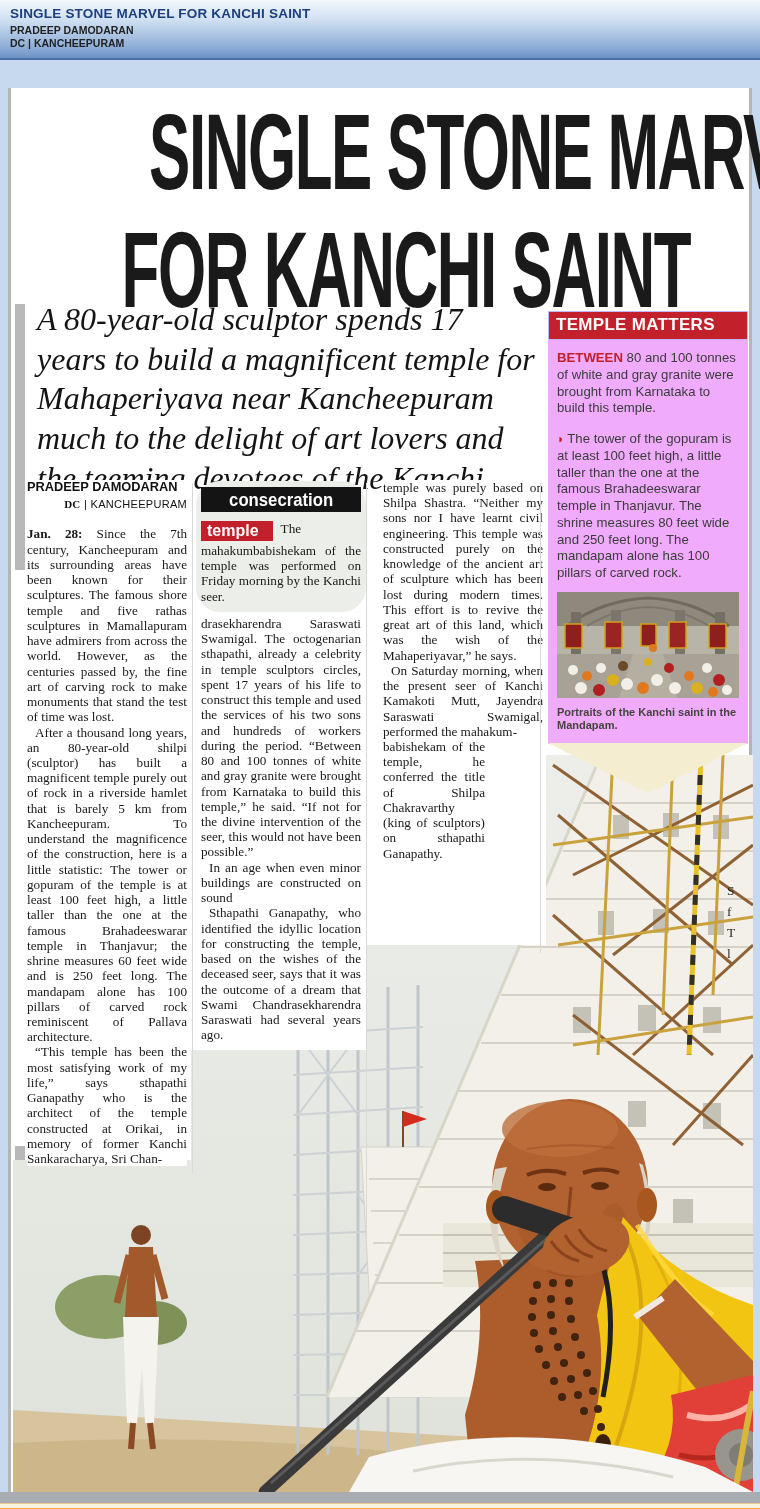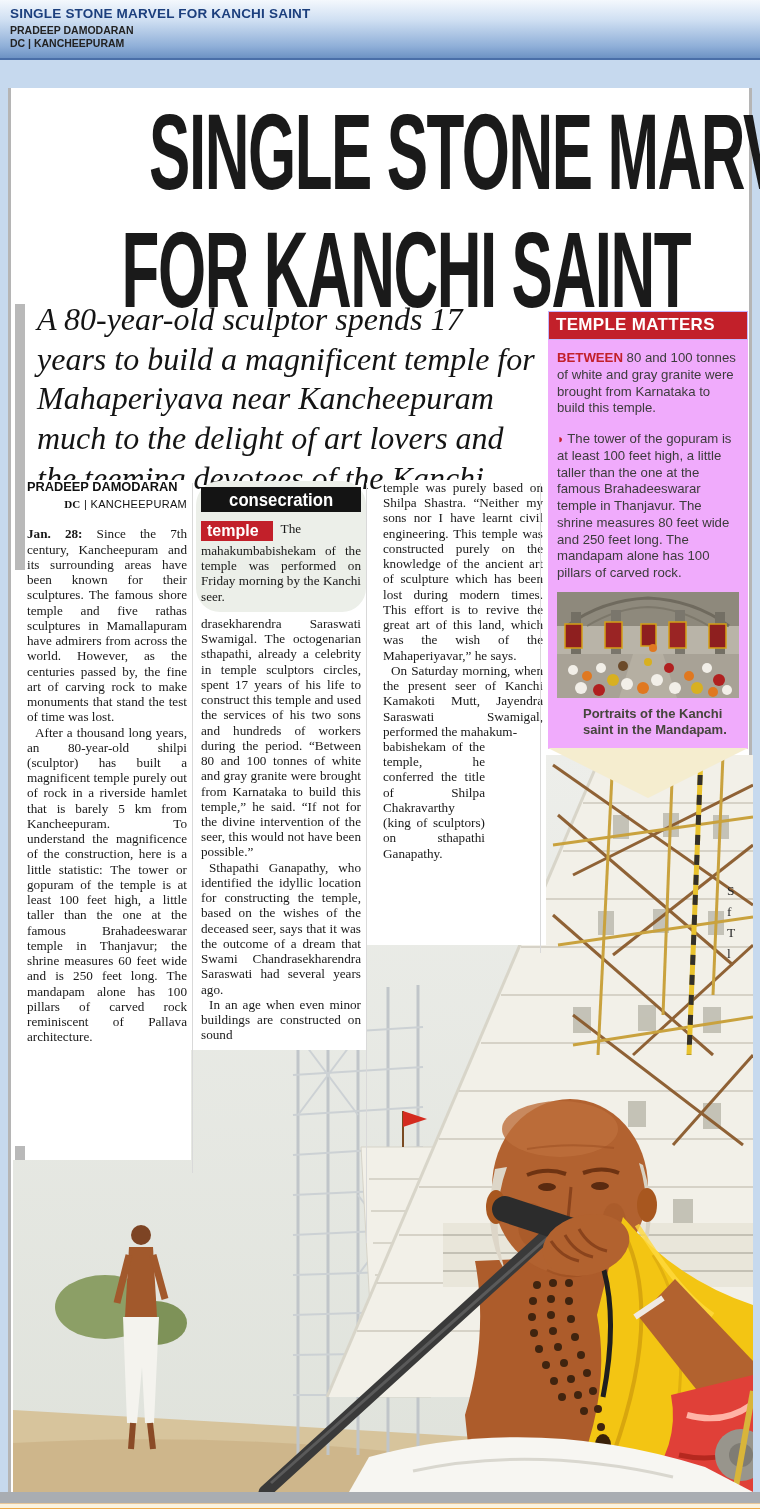--- a/index.html
+++ b/index.html
@@ -39,21 +39,21 @@
 
   
   #factbox{position:absolute;left:537px;top:207px;width:200px;z-index:6;}
   #factbox .fb-hdr{background:#c2202a;color:#fff;font-weight:bold;font-size:17px;
     letter-spacing:.3px;padding:3px 0 4px 7px;border:1px solid #c4b5fd;margin-top:16px;}
   #factbox .fb-body{background:#f0abfc;padding:10px 9px 6px 9px;color:#3c3c3c;
     font-size:13.2px;line-height:1.27;}
   #factbox .lead{color:#c2202a;font-weight:bold;}
   #factbox .bullet{color:#c2202a;font-size:12px;margin-right:3px;}
   #factbox .fb-photo{margin:10px 0 8px 0;display:block;}
-  #factbox .fb-cap{font-weight:bold;color:#45453c;font-size:13px;line-height:1.2;padding-bottom:6px;margin-left:26px;}
+  #factbox .fb-cap{font-weight:bold;color:#45453c;font-size:11px;line-height:1.2;padding-bottom:6px;}
   #factbox .fb-arrow{display:block;margin-top:-1px;}
 
   
   .byl1{font-size:12.8px;font-weight:bold;color:#111;}
   .byl2{font-size:11px;color:#111;text-align:right;margin-top:3px;letter-spacing:.3px;}
   .byl2 b{font-weight:bold;font-family:Liberation Serif, serif;}
 
   .col{position:absolute;background:#fff;z-index:4;
     font-family:"Liberation Serif",serif;font-size:13.2px;line-height:1.155;color:#191919;
     text-align:justify;}
@@ -376,30 +376,31 @@
     <div class="rule" style="left:181px;top:395px;height:690px;"></div>
     <div class="rule" style="left:355px;top:395px;height:760px;"></div>
     <div class="rule" style="left:529px;top:395px;height:470px;"></div>
 
     <div class="col" style="left:16px;top:392px;width:160px;">
       <div class="byl1" style="font-family:'Liberation Sans',sans-serif;">PRADEEP DAMODARAN</div>
       <div class="byl2" style="font-family:'Liberation Sans',sans-serif;"><b>DC</b><span> | KANCHEEPURAM</span></div>
       <div style="height:16px;"></div>
       <p class="noind"><b>Jan. 28:</b><span> Since the 7th century, Kancheepuram and its surrounding areas have been known for their sculptures. The famous shore temple and five rathas sculptures in Mamallapuram have admirers from across the world. However, as the centuries passed by, the fine art of carving rock to make monuments that stand the test of time was lost.</span></p>
       <p>After a thousand long years, an 80-year-old shilpi (sculptor) has built a magnificent temple purely out of rock in a riverside hamlet that is barely 5 km from Kancheepuram. To understand the magnificence of the construction, here is a little statistic: The tower or gopuram of the temple is at least 100 feet high, a little taller than the one at the famous Brahadeeswarar temple in Thanjavur; the shrine measures 60 feet wide and is 250 feet long. The mandapam alone has 100 pillars of carved rock reminiscent of Pallava architecture.</p>
+      <p>“This temple has been the most satisfying work of my life,” says sthapathi Ganapathy who is the architect of the temple constructed at Orikai, in memory of former Kanchi Sankaracharya, Sri Chan-</p>
     </div>
 
     <div class="col" style="left:190px;top:397px;width:160px;">
       <div id="c2tint">
         <div id="kicker"><span>consecration</span></div>
         <p class="noind"><span id="tag">temple</span><span>The mahakumbabishekam of the temple was performed on Friday morning by the Kanchi seer.</span></p>
       </div>
       <p class="noind">drasekharendra Saraswati Swamigal. The octogenarian sthapathi, already a celebrity in temple sculptors circles, spent 17 years of his life to construct this temple and used the services of his two sons and hundreds of workers during the period. “Between 80 and 100 tonnes of white and gray granite were brought from Karnataka to build this temple,” he said. “If not for the divine intervention of the seer, this would not have been possible.”</p>
+      <p>In an age when even minor buildings are constructed on sound</p>
       <p>Sthapathi Ganapathy, who identified the idyllic location for constructing the temple, based on the wishes of the deceased seer, says that it was the outcome of a dream that Swami Chandrasekharendra Saraswati had several years ago.</p>
-      <p>In an age when even minor buildings are constructed on sound</p>
     </div>
 
     <div class="col" style="left:372px;top:392px;width:160px;">
       <p class="noind">temple was purely based on Shilpa Shastra. “Neither my sons nor I have learnt civil engineering. This temple was constructed purely on the knowledge of the ancient art of sculpture which has been lost during modern times. This effort is to revive the great art of this land, which was the wish of the Mahaperiyavar,” he says.</p>
       <p>On Saturday morning, when the present seer of Kanchi Kamakoti Mutt, Jayendra Saraswati Swamigal, performed the mahakum-</p>
       <p class="noind narrow">babishekam of the temple, he conferred the title of Shilpa Chakravarthy (king of sculptors) on sthapathi Ganapathy.</p>
     </div>
 
   </div>
 

